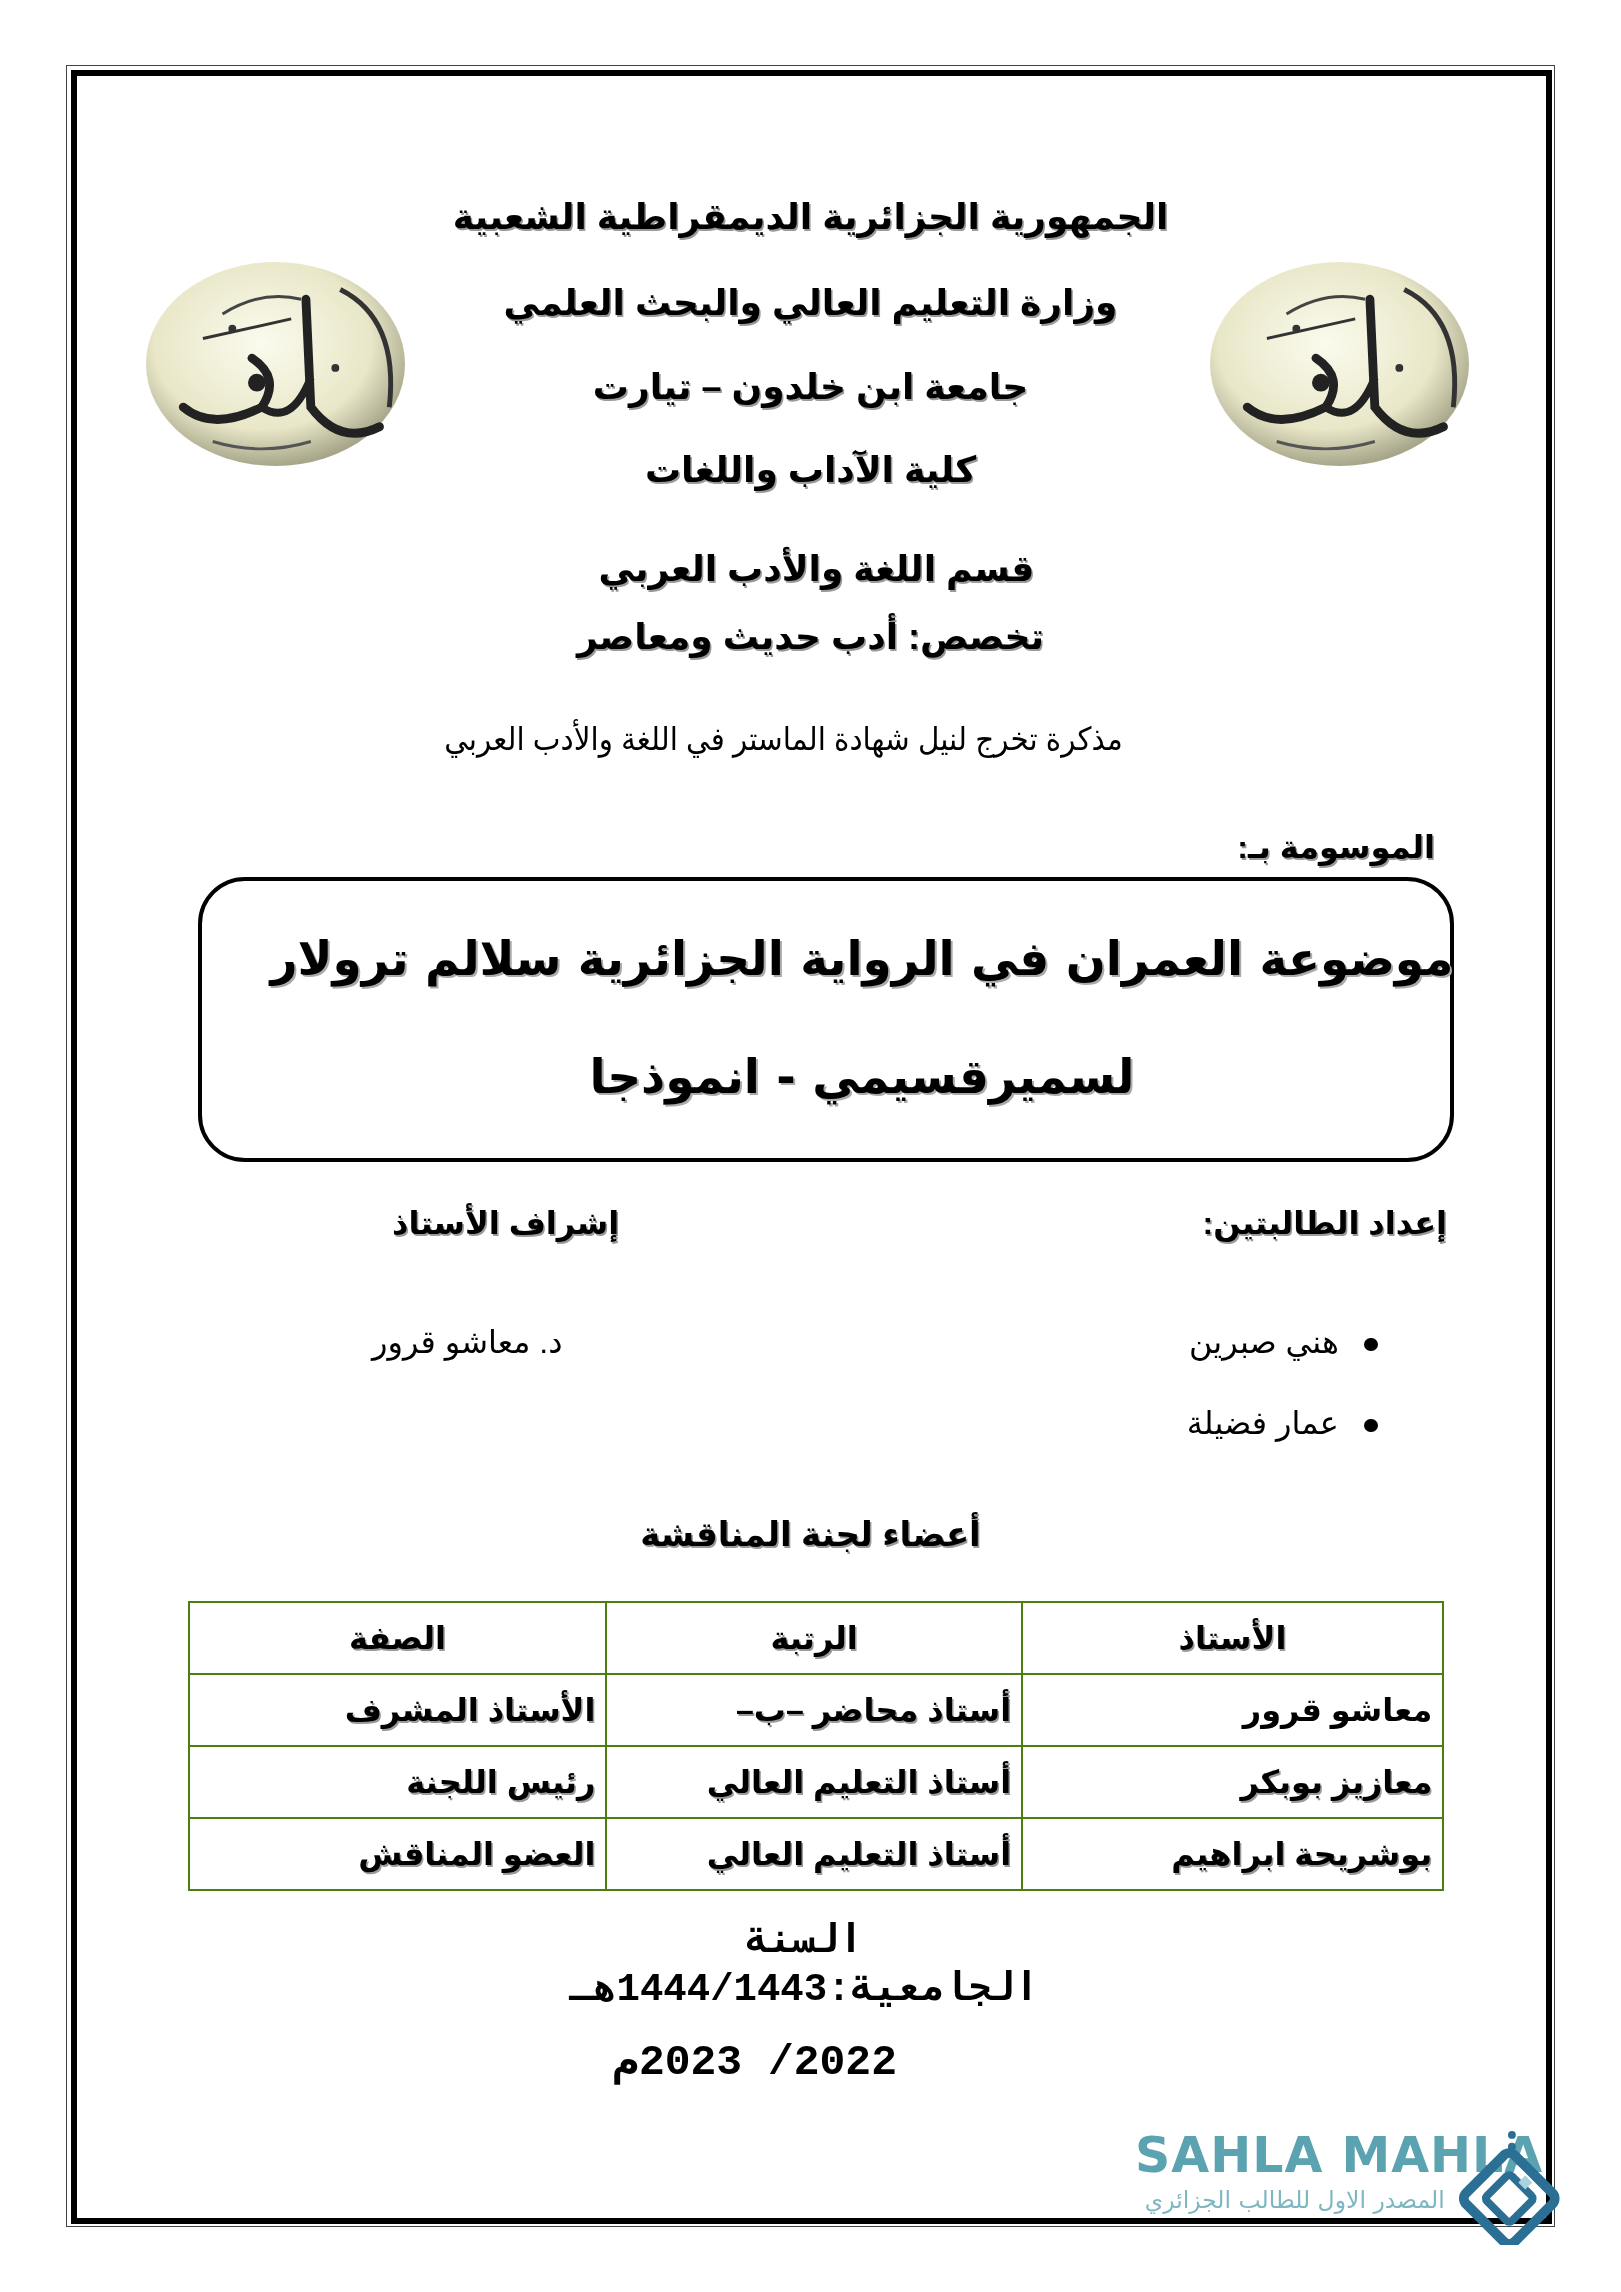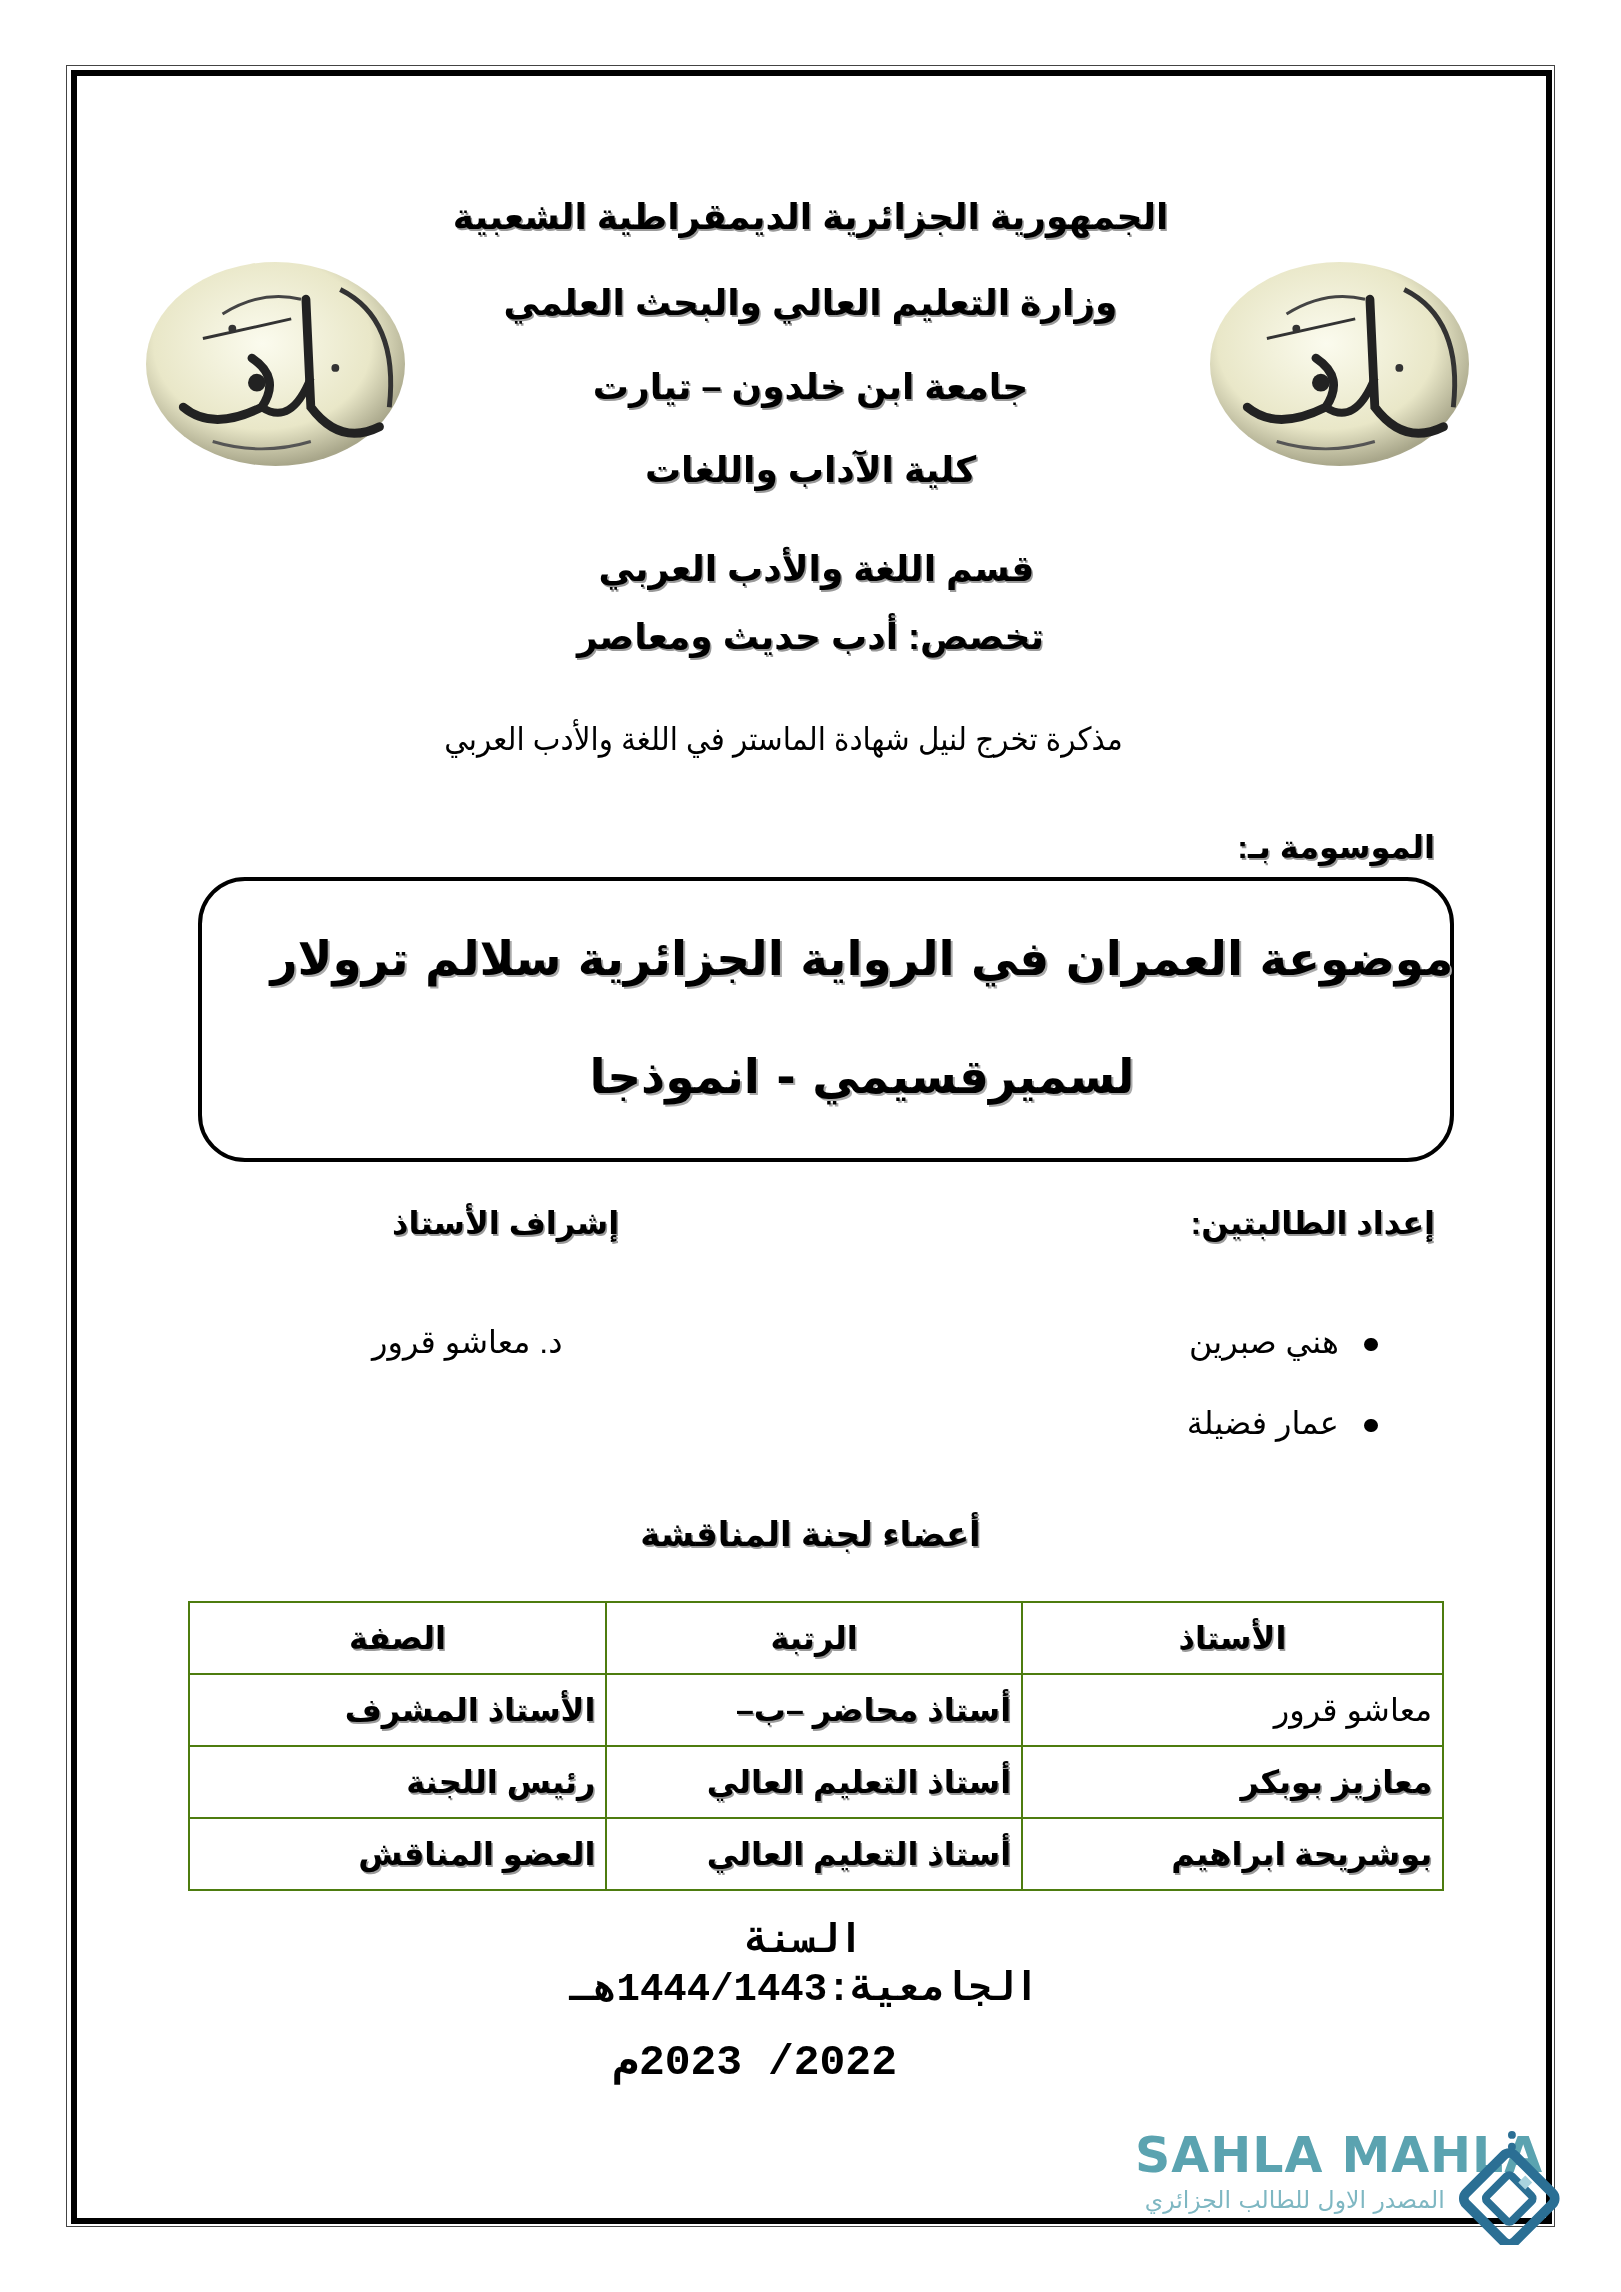--- a/index.html
+++ b/index.html
@@ -23,21 +23,21 @@
                   font-size: 47px; font-family: "DejaVu Sans", sans-serif; text-shadow: 2px 2px 0 #aaa; padding-left: 36px; }
     .people { font-size: 32px; direction: rtl; }
     .bullet { display: inline-block; width: 13.7px; height: 13.7px; background: #000; border-radius: 50%;
               margin-left: 25.5px; vertical-align: middle; }
     table.committee { position: absolute; left: 188px; top: 1601px; width: 1256px; border-collapse: collapse;
                       direction: rtl; }
     table.committee td, table.committee th { border: 2px solid #4d7c0f; height: 70px; font-size: 32px;
                       padding: 0 9.8px; text-shadow: 1.5px 1.5px 0 #9a9a9a; }
     table.committee th { font-weight: bold; text-align: center; }
     table.committee td { font-weight: bold; text-align: right; }
-    table.committee td.plain { font-weight: normal; text-shadow: none; }
+    table.committee td.plain { font-weight: bold; text-shadow: none; }
     .col-a { width: 417px; } .col-b { width: 418px; } .col-c { width: 421px; }
     .year { direction: rtl; font-family: Liberation Mono, monospace; font-weight: bold; }
     .watermark { left: 1135px; top: 2117px; width: 412px; height: 108px; }
     .wm-text { position: absolute; left: 0; top: 9.8px; font-size: 49px; letter-spacing: 1px;
                color: #5ba3b0; font-family: "DejaVu Sans", sans-serif; font-weight: bold; }
     .wm-sub { position: absolute; left: 9.8px; top: 69px; font-size: 23.5px; color: #7eb7c2;
               direction: rtl; font-family: "DejaVu Sans", sans-serif; }
     .wm-icon { position: absolute; left: 1451px; top: 2127px; width: 113px; height: 118px; }
   </style>
 </head>
@@ -99,21 +99,21 @@
 <div class="abs center-line h" style="top:616px;">تخصص: أدب حديث ومعاصر</div>
 
 <div class="abs subtitle">مذكرة تخرج لنيل شهادة الماستر في اللغة والأدب العربي</div>
 
 <div class="abs label-right" style="right:186px; top:828px;">الموسومة بـ:</div>
 
 <div class="abs title-box"></div>
 <div class="abs title-line" style="top:931px;">موضوعة العمران في الرواية الجزائرية سلالم ترولار</div>
 <div class="abs title-line" style="top:1049px;">لسميرقسيمي - انموذجا</div>
 
-<div class="abs label-right" style="right:186px; top:1204px;">إعداد الطالبتين:</div>
+<div class="abs label-right" style="right:174px; top:1204px;">إعداد الطالبتين:</div>
 <div class="abs label-right" style="left:392px; top:1204px;text-align:center;">إشراف الأستاذ</div>
 
 <div class="abs people" style="right:243px; top:1323px;">
   <span class="bullet"></span><span>هني صبرين</span>
 </div>
 <div class="abs people" style="right:243px; top:1404px;">
   <span class="bullet"></span><span>عمار فضيلة</span>
 </div>
 <div class="abs people" style="left:372px; top:1323px;">د. معاشو قرور</div>
 

